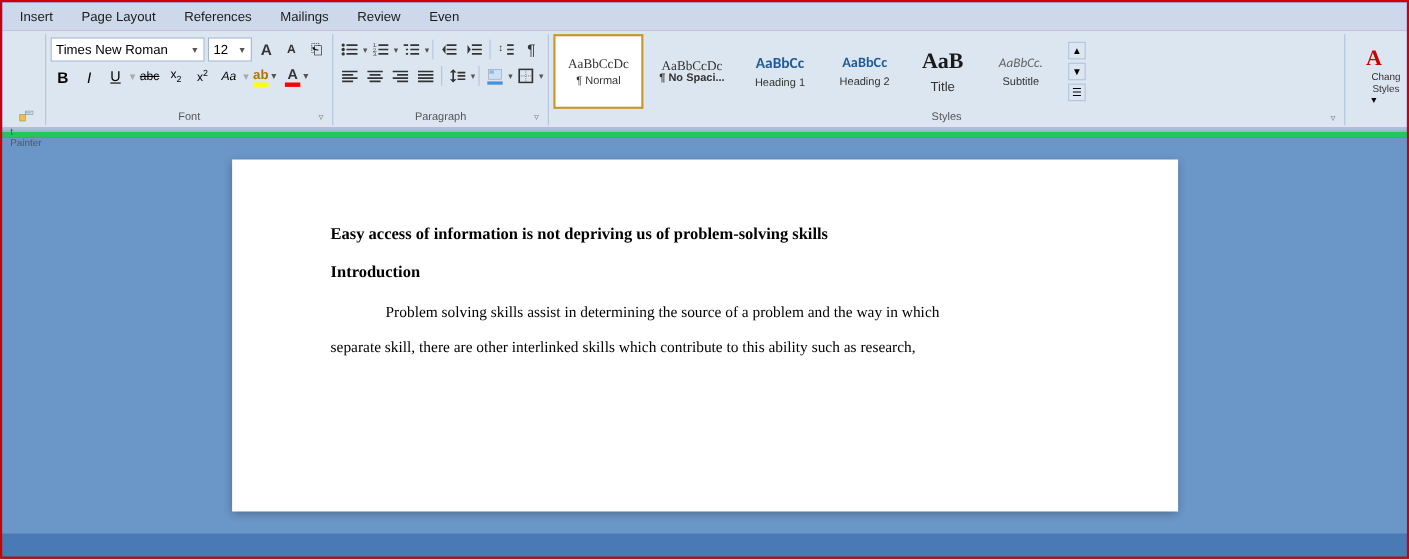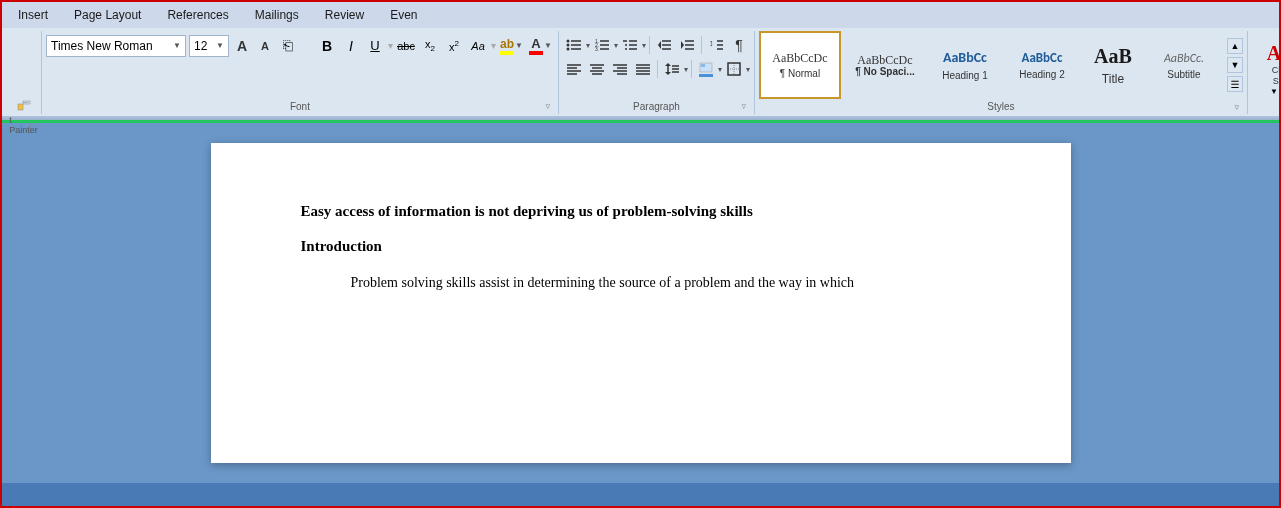--- a/index.html
+++ b/index.html
@@ -8,21 +8,21 @@
       height: 508px;
       overflow: hidden;
       font-family: 'Segoe UI', Arial, sans-serif;
       background: #4a7ab5;
       border: 2px solid #c00;
     }
 
     
     .ribbon {
       background: #a21caf;
-      border-bottom: 3px solid #22c55e;
+      border-bottom: 5px solid #22c55e;
     }
 
     .ribbon-tabs {
       display: flex;
       background: #cdd9ea;
       padding: 0 4px;
       height: 26px;
       align-items: flex-end;
       gap: 2px;
     }
@@ -55,22 +55,22 @@
       background: transparent;
       border: 1px solid transparent;
       cursor: pointer;
       font-size: 14px;
       margin-top: 28px;
     }
 
     
     .font-group-content {
       display: flex;
-      flex-direction: row;
-      gap: 18px;
+      flex-direction: column;
+      gap: 2px;
       padding-top: 3px;
     }
 
     .font-row1 {
       display: flex;
       align-items: center;
       gap: 3px;
     }
 
     .font-name-box {
@@ -608,14 +608,15 @@
   <div class="ribbon-bottom-bar"></div>
 </div>
 
 <div class="document-area">
   <div class="page">
     <p class="doc-title">Easy access of information is not depriving us of problem-solving  skills</p>
     <p class="doc-heading">Introduction</p>
     <p class="doc-paragraph">
       <span class="indent">&nbsp;&nbsp;&nbsp;&nbsp;&nbsp;&nbsp;&nbsp;</span><span>Problem solving skills  assist in determining the source of a problem  and the way in which</span>
     </p>
+    <p class="doc-paragraph" style="margin-top:8px;">separate skill,  there are other interlinked  skills  which contribute to this ability such as research,</p>
   </div>
 </div>
 
 </body></html>

